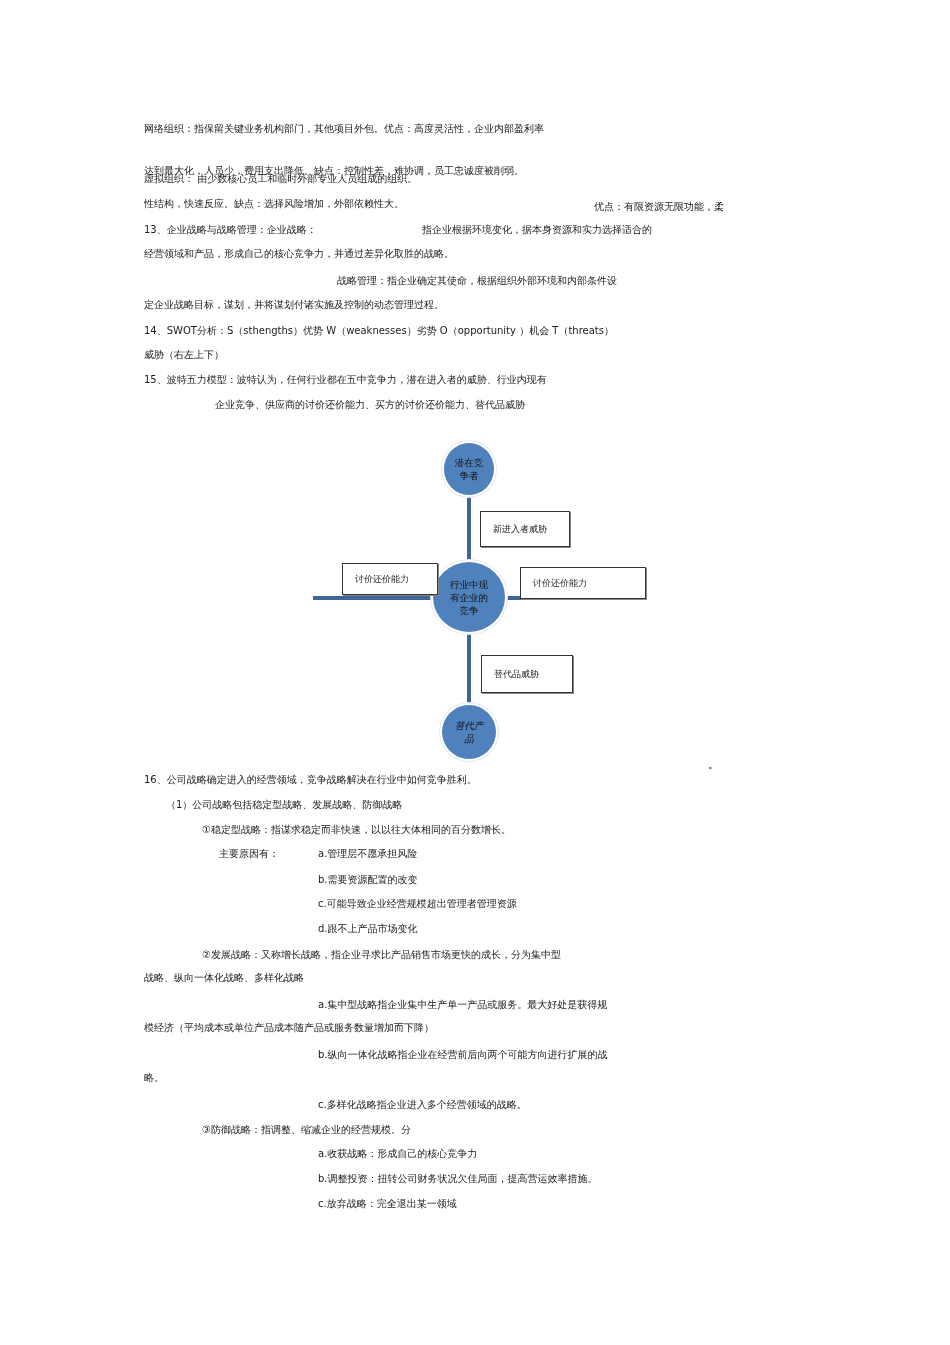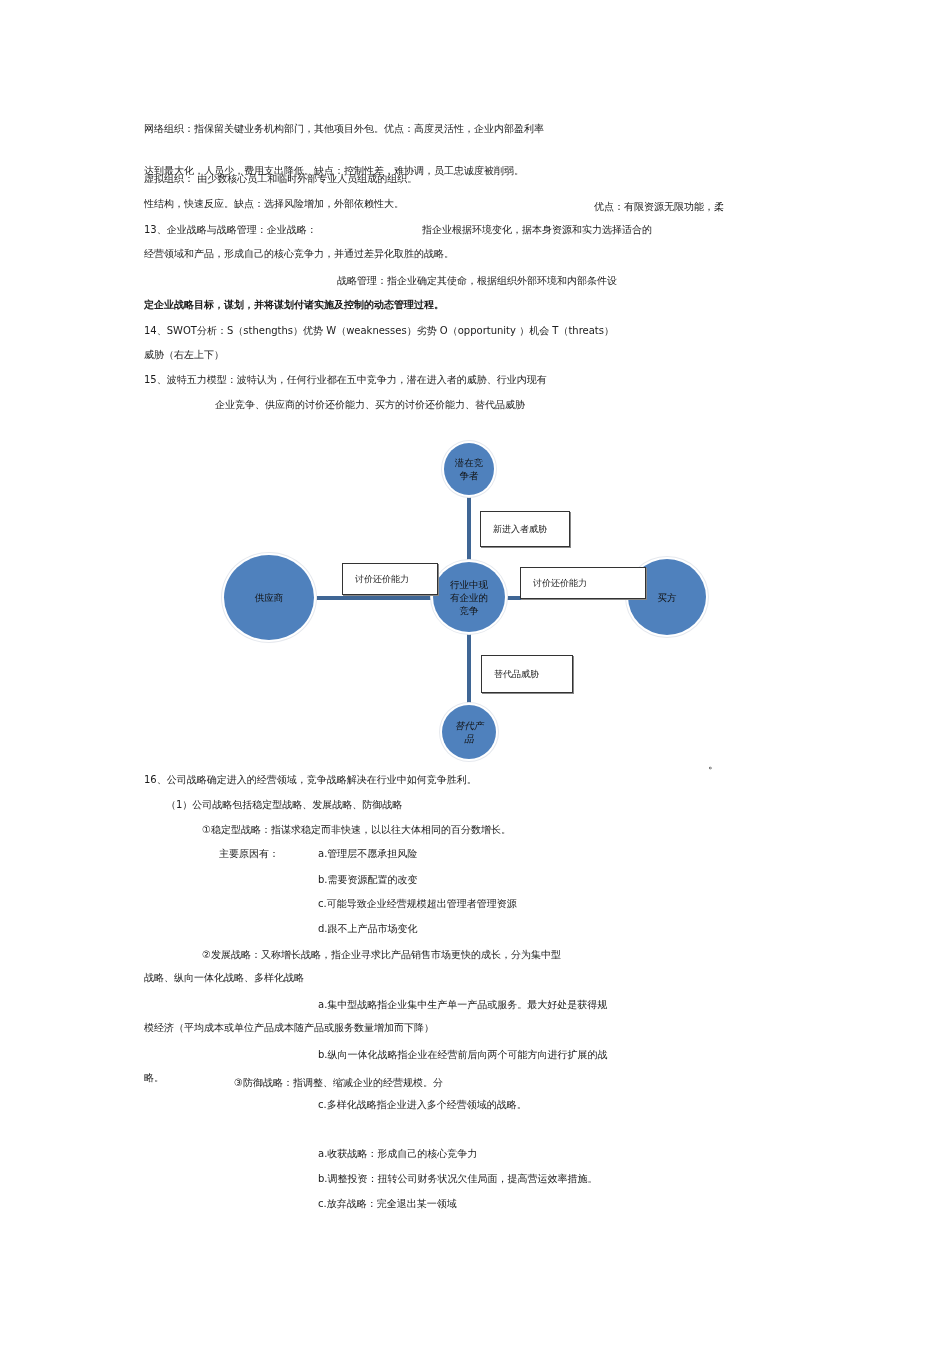--- a/index.html
+++ b/index.html
@@ -23,21 +23,21 @@
 <div class="line" style="left:144px;top:120px;">网络组织：指保留关键业务机构部门，其他项目外包。优点：高度灵活性，企业内部盈利率</div>
 <div class="line" style="left:144px;top:145px;margin-top:17px;">达到最大化，人员少，费用支出降低。缺点：控制性差，难协调，员工忠诚度被削弱。</div>
 <div class="line" style="left:144px;top:170px;">虚拟组织：   由少数核心员工和临时外部专业人员组成的组织。</div>
 <div class="line" style="left:594px;top:170px;margin-top:28px;">优点：有限资源无限功能，柔</div>
 <div class="line" style="left:144px;top:195px;">性结构，快速反应。缺点：选择风险增加，外部依赖性大。</div>
 
 <div class="line" style="left:144px;top:221px;">13、企业战略与战略管理：企业战略：</div>
 <div class="line" style="left:422px;top:221px;">指企业根据环境变化，据本身资源和实力选择适合的</div>
 <div class="line" style="left:144px;top:245px;">经营领域和产品，形成自己的核心竞争力，并通过差异化取胜的战略。</div>
 <div class="line" style="left:337px;top:272px;">战略管理：指企业确定其使命，根据组织外部环境和内部条件设</div>
-<div class="line" style="left:144px;top:296px;font-weight:bold;">定企业战略目标，谋划，并将谋划付诸实施及控制的动态管理过程。</div>
+<div class="line" style="left:144px;top:296px;">定企业战略目标，谋划，并将谋划付诸实施及控制的动态管理过程。</div>
 
 <div class="line" style="left:144px;top:322px;">14、SWOT分析：S（sthengths）优势   W（weaknesses）劣势   O（opportunity ）机会   T（threats）</div>
 <div class="line" style="left:144px;top:346px;">威胁（右左上下）</div>
 
 <div class="line" style="left:144px;top:371px;">15、波特五力模型：波特认为，任何行业都在五中竞争力，潜在进入者的威胁、行业内现有</div>
 <div class="line" style="left:215px;top:396px;text-align:center;">企业竞争、供应商的讨价还价能力、买方的讨价还价能力、替代品威胁</div>
 
 <div class="diagram">
 
   <div class="connector" style="left:467px;top:480px;width:4px;height:70px;"></div>
@@ -46,26 +46,20 @@
   <div class="connector" style="left:505px;top:582px;width:125px;height:4px;"></div>
 
   <div class="node" style="left:444px;top:429px;width:50px;height:52px;">
     <span style="white-space:pre-line;">潜在竞
 争者</span>
   </div>
   <div class="node" style="left:433px;top:548px;width:72px;height:70px;">
     <span style="white-space:pre-line;">行业中现
 有企业的
 竞争</span>
-  </div>
-  <div class="node" style="left:224px;top:541px;width:90px;height:85px;">
-    <span>供应商</span>
-  </div>
-  <div class="node" style="left:628px;top:545px;width:78px;height:76px;">
-    <span>买方</span>
   </div>
   <div class="node" style="left:442px;top:691px;width:54px;height:54px;">
     <span style="white-space:pre-line;font-style:italic;">替代产
 品</span>
   </div>
 
   <div class="label-box" style="left:480px;top:497px;width:88px;height:34px;">
     <span>新进入者威胁</span>
   </div>
   <div class="label-box" style="left:342px;top:549px;width:94px;height:30px;">
@@ -91,16 +85,16 @@
 <div class="line" style="left:318px;top:920px;">d.跟不上产品市场变化</div>
 
 <div class="line" style="left:202px;top:946px;">②发展战略：又称增长战略，指企业寻求比产品销售市场更快的成长，分为集中型</div>
 <div class="line" style="left:144px;top:969px;">战略、纵向一体化战略、多样化战略</div>
 <div class="line" style="left:318px;top:996px;">a.集中型战略指企业集中生产单一产品或服务。最大好处是获得规</div>
 <div class="line" style="left:144px;top:1019px;">模经济（平均成本或单位产品成本随产品或服务数量增加而下降）</div>
 <div class="line" style="left:318px;top:1046px;">b.纵向一体化战略指企业在经营前后向两个可能方向进行扩展的战</div>
 <div class="line" style="left:144px;top:1069px;">略。</div>
 <div class="line" style="left:318px;top:1096px;">c.多样化战略指企业进入多个经营领域的战略。</div>
 
-<div class="line" style="left:202px;top:1074px;margin-left:32px;">③防御战略：指调整、缩减企业的经营规模。分</div>
+<div class="line" style="left:202px;top:1121px;">③防御战略：指调整、缩减企业的经营规模。分</div>
 <div class="line" style="left:318px;top:1145px;">a.收获战略：形成自己的核心竞争力</div>
 <div class="line" style="left:318px;top:1170px;">b.调整投资：扭转公司财务状况欠佳局面，提高营运效率措施。</div>
 <div class="line" style="left:318px;top:1195px;">c.放弃战略：完全退出某一领域</div>
 
 </body></html>

